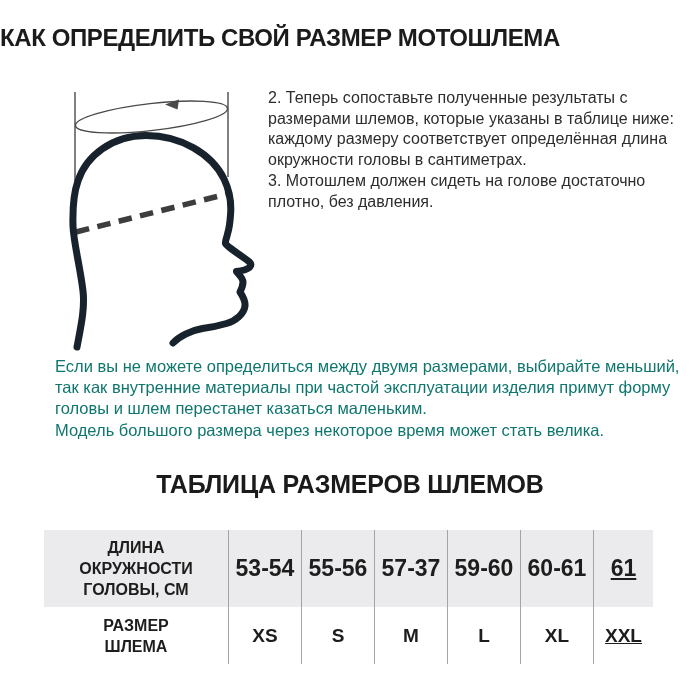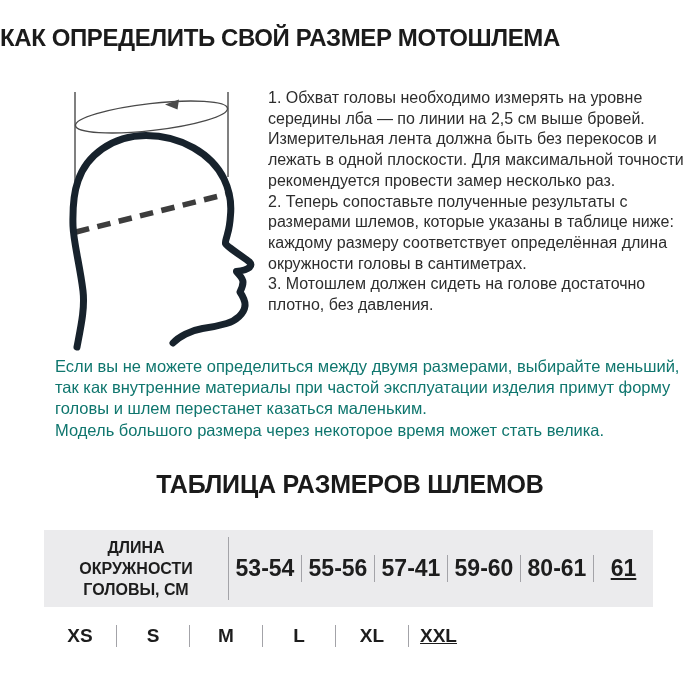--- a/index.html
+++ b/index.html
@@ -34,21 +34,21 @@
   .note p { margin: 0; }
 
   .table-title {
     position: absolute; top: 470px; left: 0; right: 0;
     text-align: center;
     font-size: 25px; font-weight: 700; letter-spacing: -0.2px;
     color: #1b1b1b;
   }
 
   .size-table { position: absolute; left: 44px; top: 530px; }
-  .t-row { display: flex; align-items: center; }
+  .t-row { display: flex; }
   .t-row.header { background: #ebebed; height: 77px; }
   .t-row.body   { background: #ffffff; height: 57px; }
   .cell {
     display: flex; align-items: center; justify-content: center;
     text-align: center;
     border-right: 1px solid #a3a3a8;
     font-weight: 700; color: #1d1d1d;
   }
   .cell.last { border-right: none; }
   .c-label { width: 185px; font-size: 16px; line-height: 21px; }
@@ -88,45 +88,47 @@
              C 208 181.5 205.5 185.5 191.5 187.5
              C 193.5 190.5 198 194 198 198
              C 198 202 196.5 205 195 208
              C 198 212.5 200.5 217 200 222
              C 199 229.5 191.5 236.5 181.5 239.5
              C 173 242 165.5 243.5 157.5 244.5
              C 145.5 246.5 134 252.5 128 259" fill="none" stroke="#17222c" stroke-width="7" stroke-linecap="round" stroke-linejoin="round"></path>
   </svg>
 
   <div class="steps">
-    <p>1. Обхват головы необходимо измерять на уровне середины лба — по линии на 2,5 см выше бровей. Измерительная лента должна быть без перекосов и лежать в одной плоскости. Для максимальной точности рекомендуется провести замер несколько раз.</p>
     <p>2. Теперь сопоставьте полученные результаты с размерами шлемов, которые указаны в таблице ниже: каждому размеру соответствует определённая длина окружности головы в сантиметрах.</p>
     <p>3. Мотошлем должен сидеть на голове достаточно плотно, без давления.</p>
   </div>
 
   <div class="note">
     <p>Если вы не можете определиться между двумя размерами, выбирайте меньший, так как внутренние материалы при частой эксплуатации изделия примут форму головы и шлем перестанет казаться маленьким.</p>
     <p>Модель большого размера через некоторое время может стать велика.</p>
   </div>
 
   <div class="table-title">ТАБЛИЦА РАЗМЕРОВ ШЛЕМОВ</div>
 
   <div class="size-table">
     <div class="t-row header">
       <div class="cell c-label">
         <div class="inner">ДЛИНА ОКРУЖНОСТИ ГОЛОВЫ, СМ</div>
       </div>
       <div class="cell c-val">53-54</div>
       <div class="cell c-val">55-56</div>
-      <div class="cell c-val">57-41</div>
+      <div class="cell c-val">57-37</div>
       <div class="cell c-val">59-60</div>
-      <div class="cell c-val">80-61</div>
+      <div class="cell c-val">60-61</div>
       <div class="cell c-end last">61</div>
     </div>
     <div class="t-row body">
+      <div class="cell c-label">
+        <div class="inner nowrap">РАЗМЕР ШЛЕМА</div>
+      </div>
       <div class="cell c-val">XS</div>
       <div class="cell c-val">S</div>
       <div class="cell c-val">M</div>
       <div class="cell c-val">L</div>
       <div class="cell c-val">XL</div>
       <div class="cell c-end last">XXL</div>
     </div>
   </div>
 
 </div>

